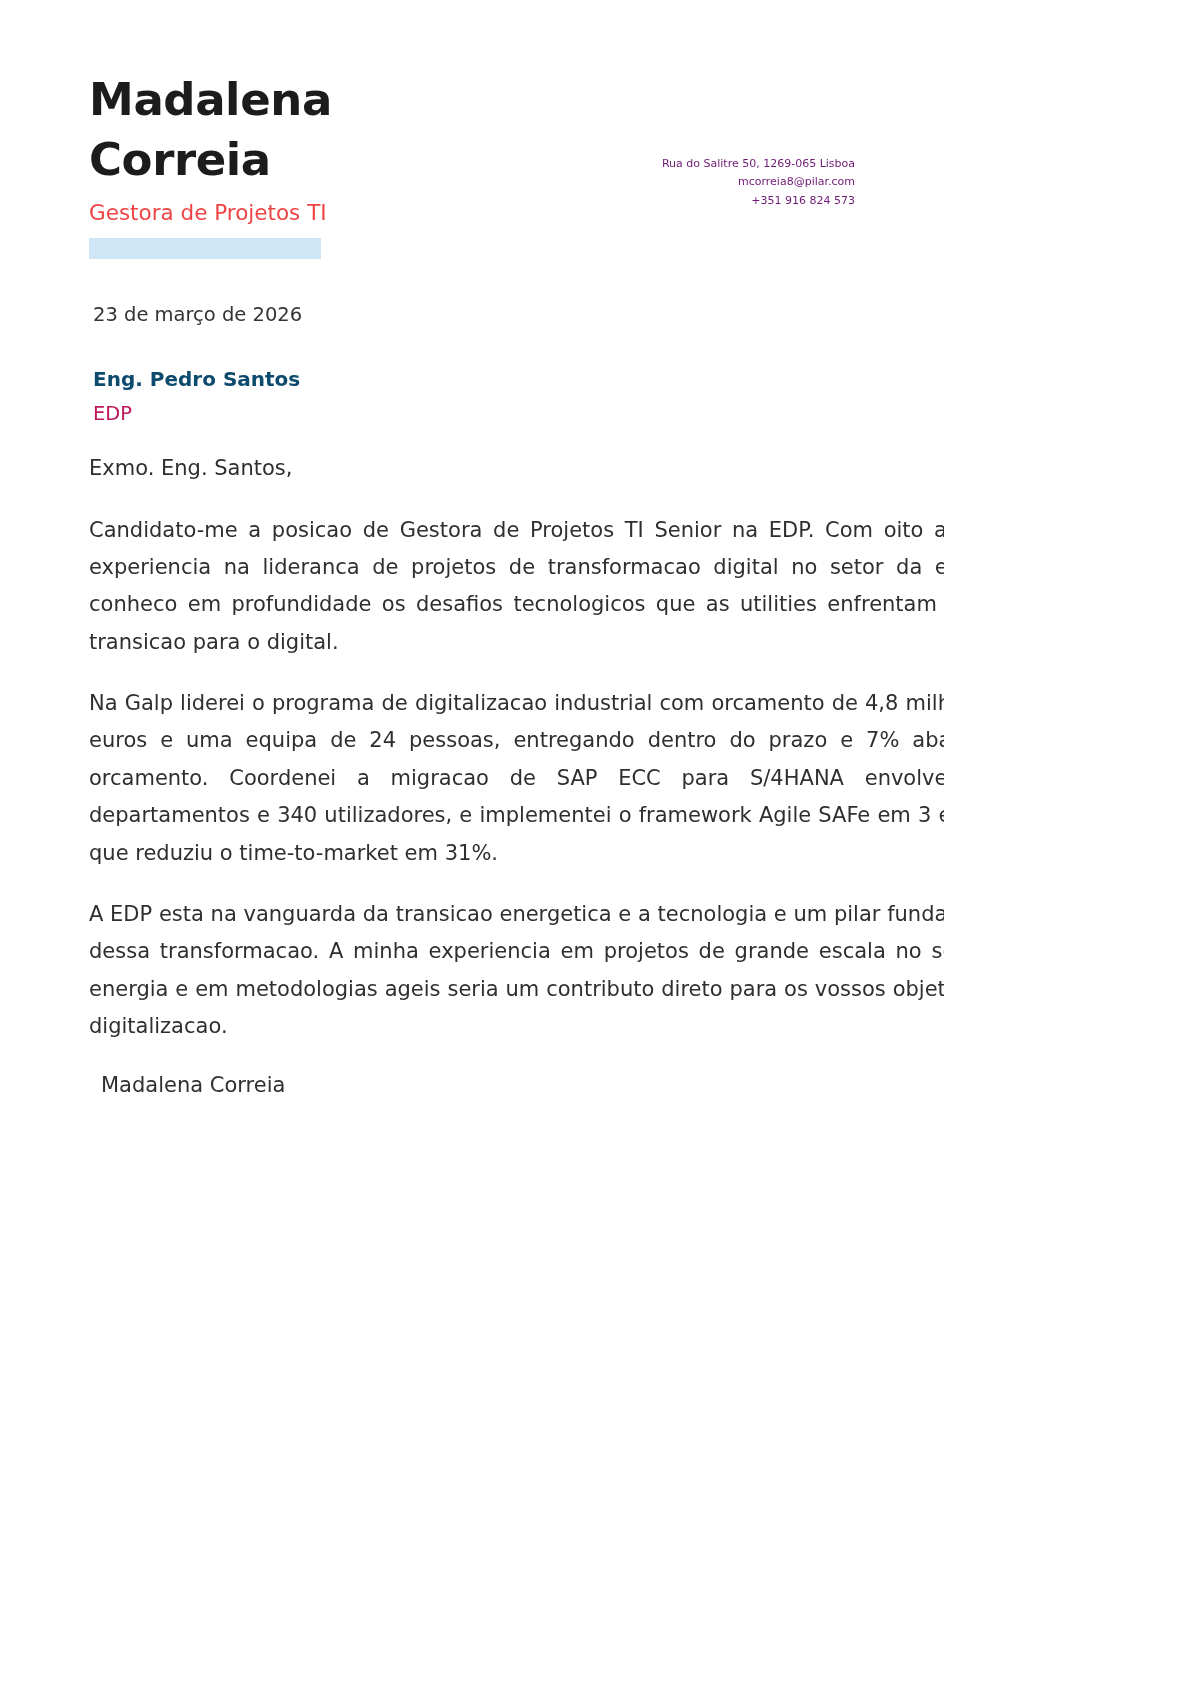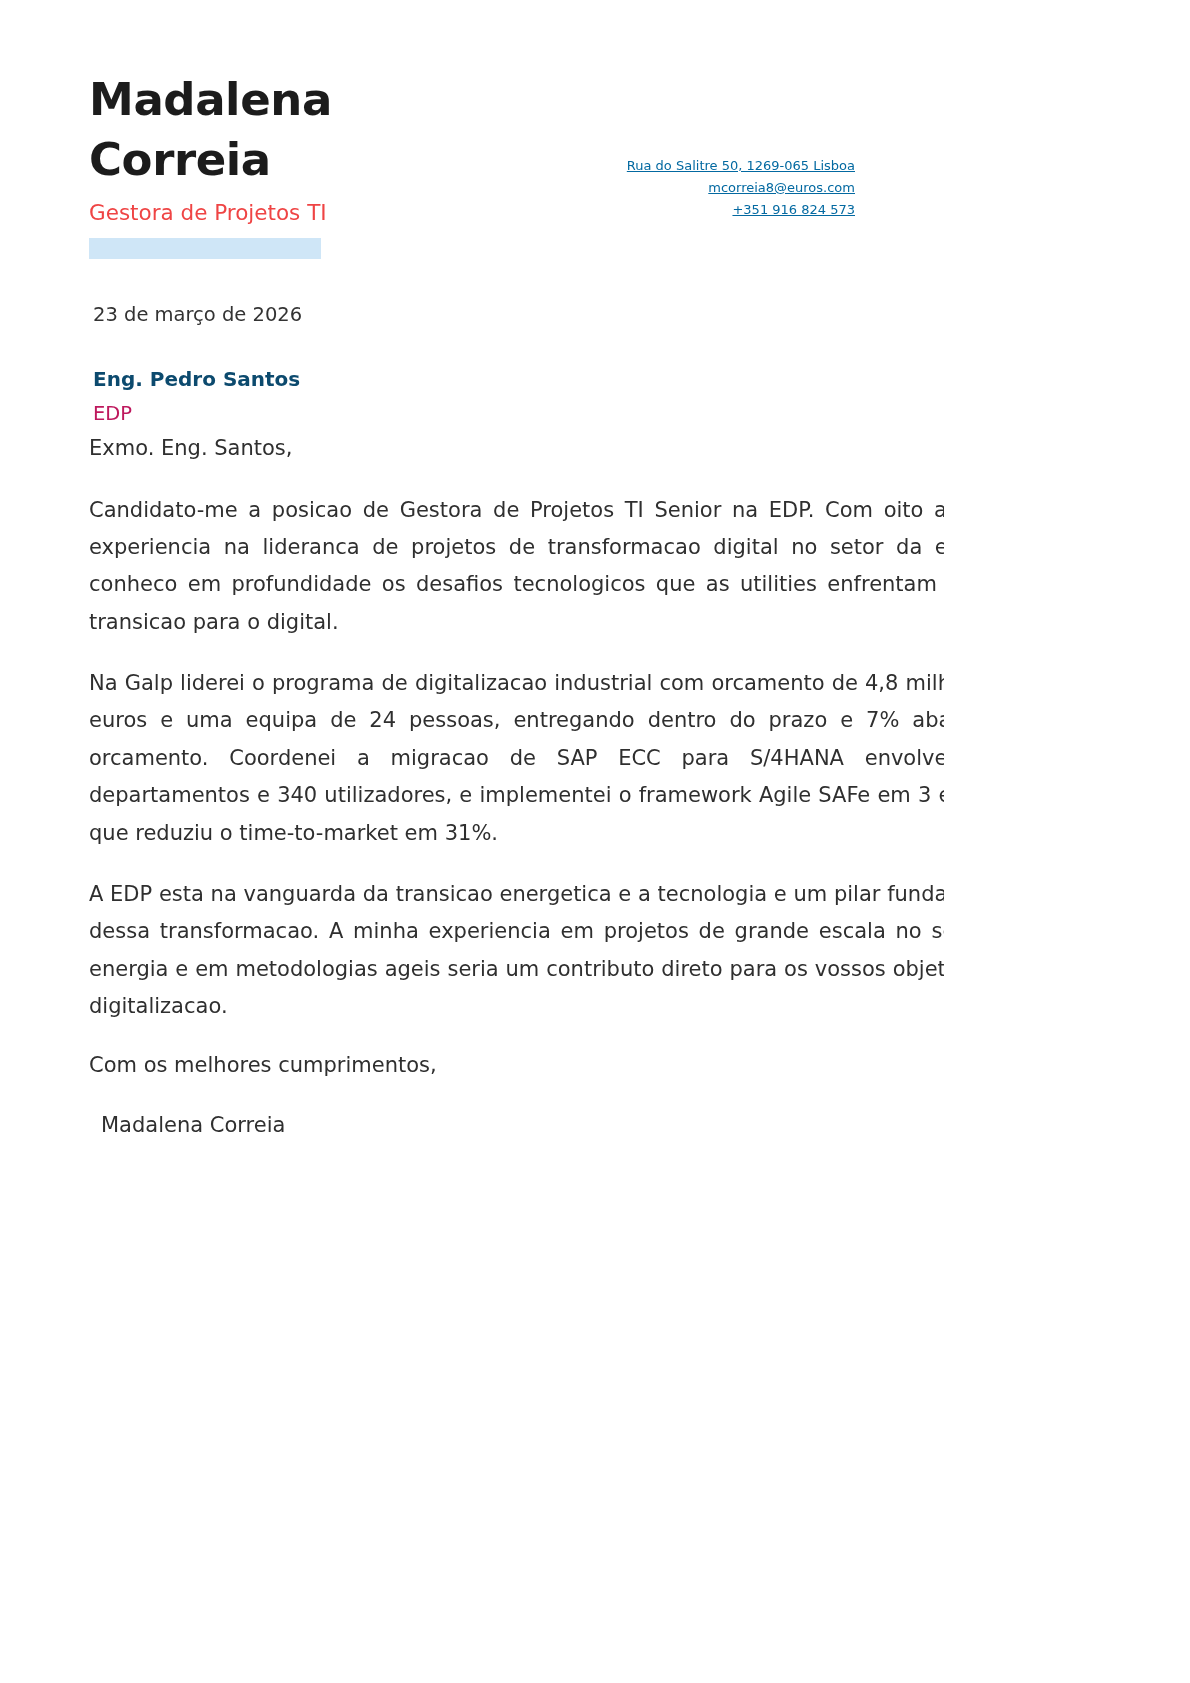--- a/index.html
+++ b/index.html
@@ -75,25 +75,24 @@
     color: #ef4444;
     line-height: 1.4;
   }
 
   .contact {
     width: 420px;
     text-align: right;
     padding-top: 85px;
   }
   .contact-line {
-    font-size: 13px;
+    font-size: 11px;
     line-height: 1.68;
-    color: #0369a1;
+    color: #701a75;
     white-space: nowrap;
-    text-decoration: underline;
   }
 
   
   .meta {
     position: absolute;
     left: 93px;
     top: 300px;
     right: 89px;
   }
   .date {
@@ -112,21 +111,21 @@
     margin-top: 6px;
     font-size: 19.5px;
     color: #be185d;
     line-height: 1.45;
   }
 
   
   .body {
     position: absolute;
     left: 89px;
-    top: 432px;
+    top: 452px;
     width: 932px;
   }
   .salutation {
     font-size: 21px;
     color: #2f2f2f;
     line-height: 1.6;
     margin-bottom: 26px;
   }
   .para {
     font-size: 21px;
@@ -160,34 +159,33 @@
       <div class="name-block">
         <span class="name-line"><span>Madalena</span></span>
         <span class="name-underline"></span>
         <span class="name-line second"><span>Correia</span></span>
       </div>
       <div class="job-title">Gestora de Projetos TI</div>
     </div>
 
     <div class="contact">
       <div class="contact-line">Rua do Salitre 50, 1269-065 Lisboa</div>
-      <div class="contact-line">mcorreia8@euros.com</div>
+      <div class="contact-line">mcorreia8@pilar.com</div>
       <div class="contact-line">+351 916 824 573</div>
     </div>
 
   </div>
 
   <div class="meta">
     <div class="date">23 de março de 2026</div>
     <div class="recipient-name">Eng. Pedro Santos</div>
     <div class="recipient-company">EDP</div>
   </div>
 
   <div class="body">
     <div class="salutation">Exmo. Eng. Santos,</div>
     <p class="para">Candidato-me a posicao de Gestora de Projetos TI Senior na EDP. Com oito anos de experiencia na lideranca de projetos de transformacao digital no setor da energia, conheco em profundidade os desafios tecnologicos que as utilities enfrentam na sua transicao para o digital.</p>
     <p class="para">Na Galp liderei o programa de digitalizacao industrial com orcamento de 4,8 milhoes de euros e uma equipa de 24 pessoas, entregando dentro do prazo e 7% abaixo do orcamento. Coordenei a migracao de SAP ECC para S/4HANA envolvendo 6 departamentos e 340 utilizadores, e implementei o framework Agile SAFe em 3 equipas que reduziu o time-to-market em 31%.</p>
     <p class="para">A EDP esta na vanguarda da transicao energetica e a tecnologia e um pilar fundamental dessa transformacao. A minha experiencia em projetos de grande escala no setor da energia e em metodologias ageis seria um contributo direto para os vossos objetivos de digitalizacao.</p>
-    <p class="closing">Com os melhores cumprimentos,</p>
     <p class="signature">Madalena Correia</p>
   </div>
 
 </div>
 
 </body></html>

